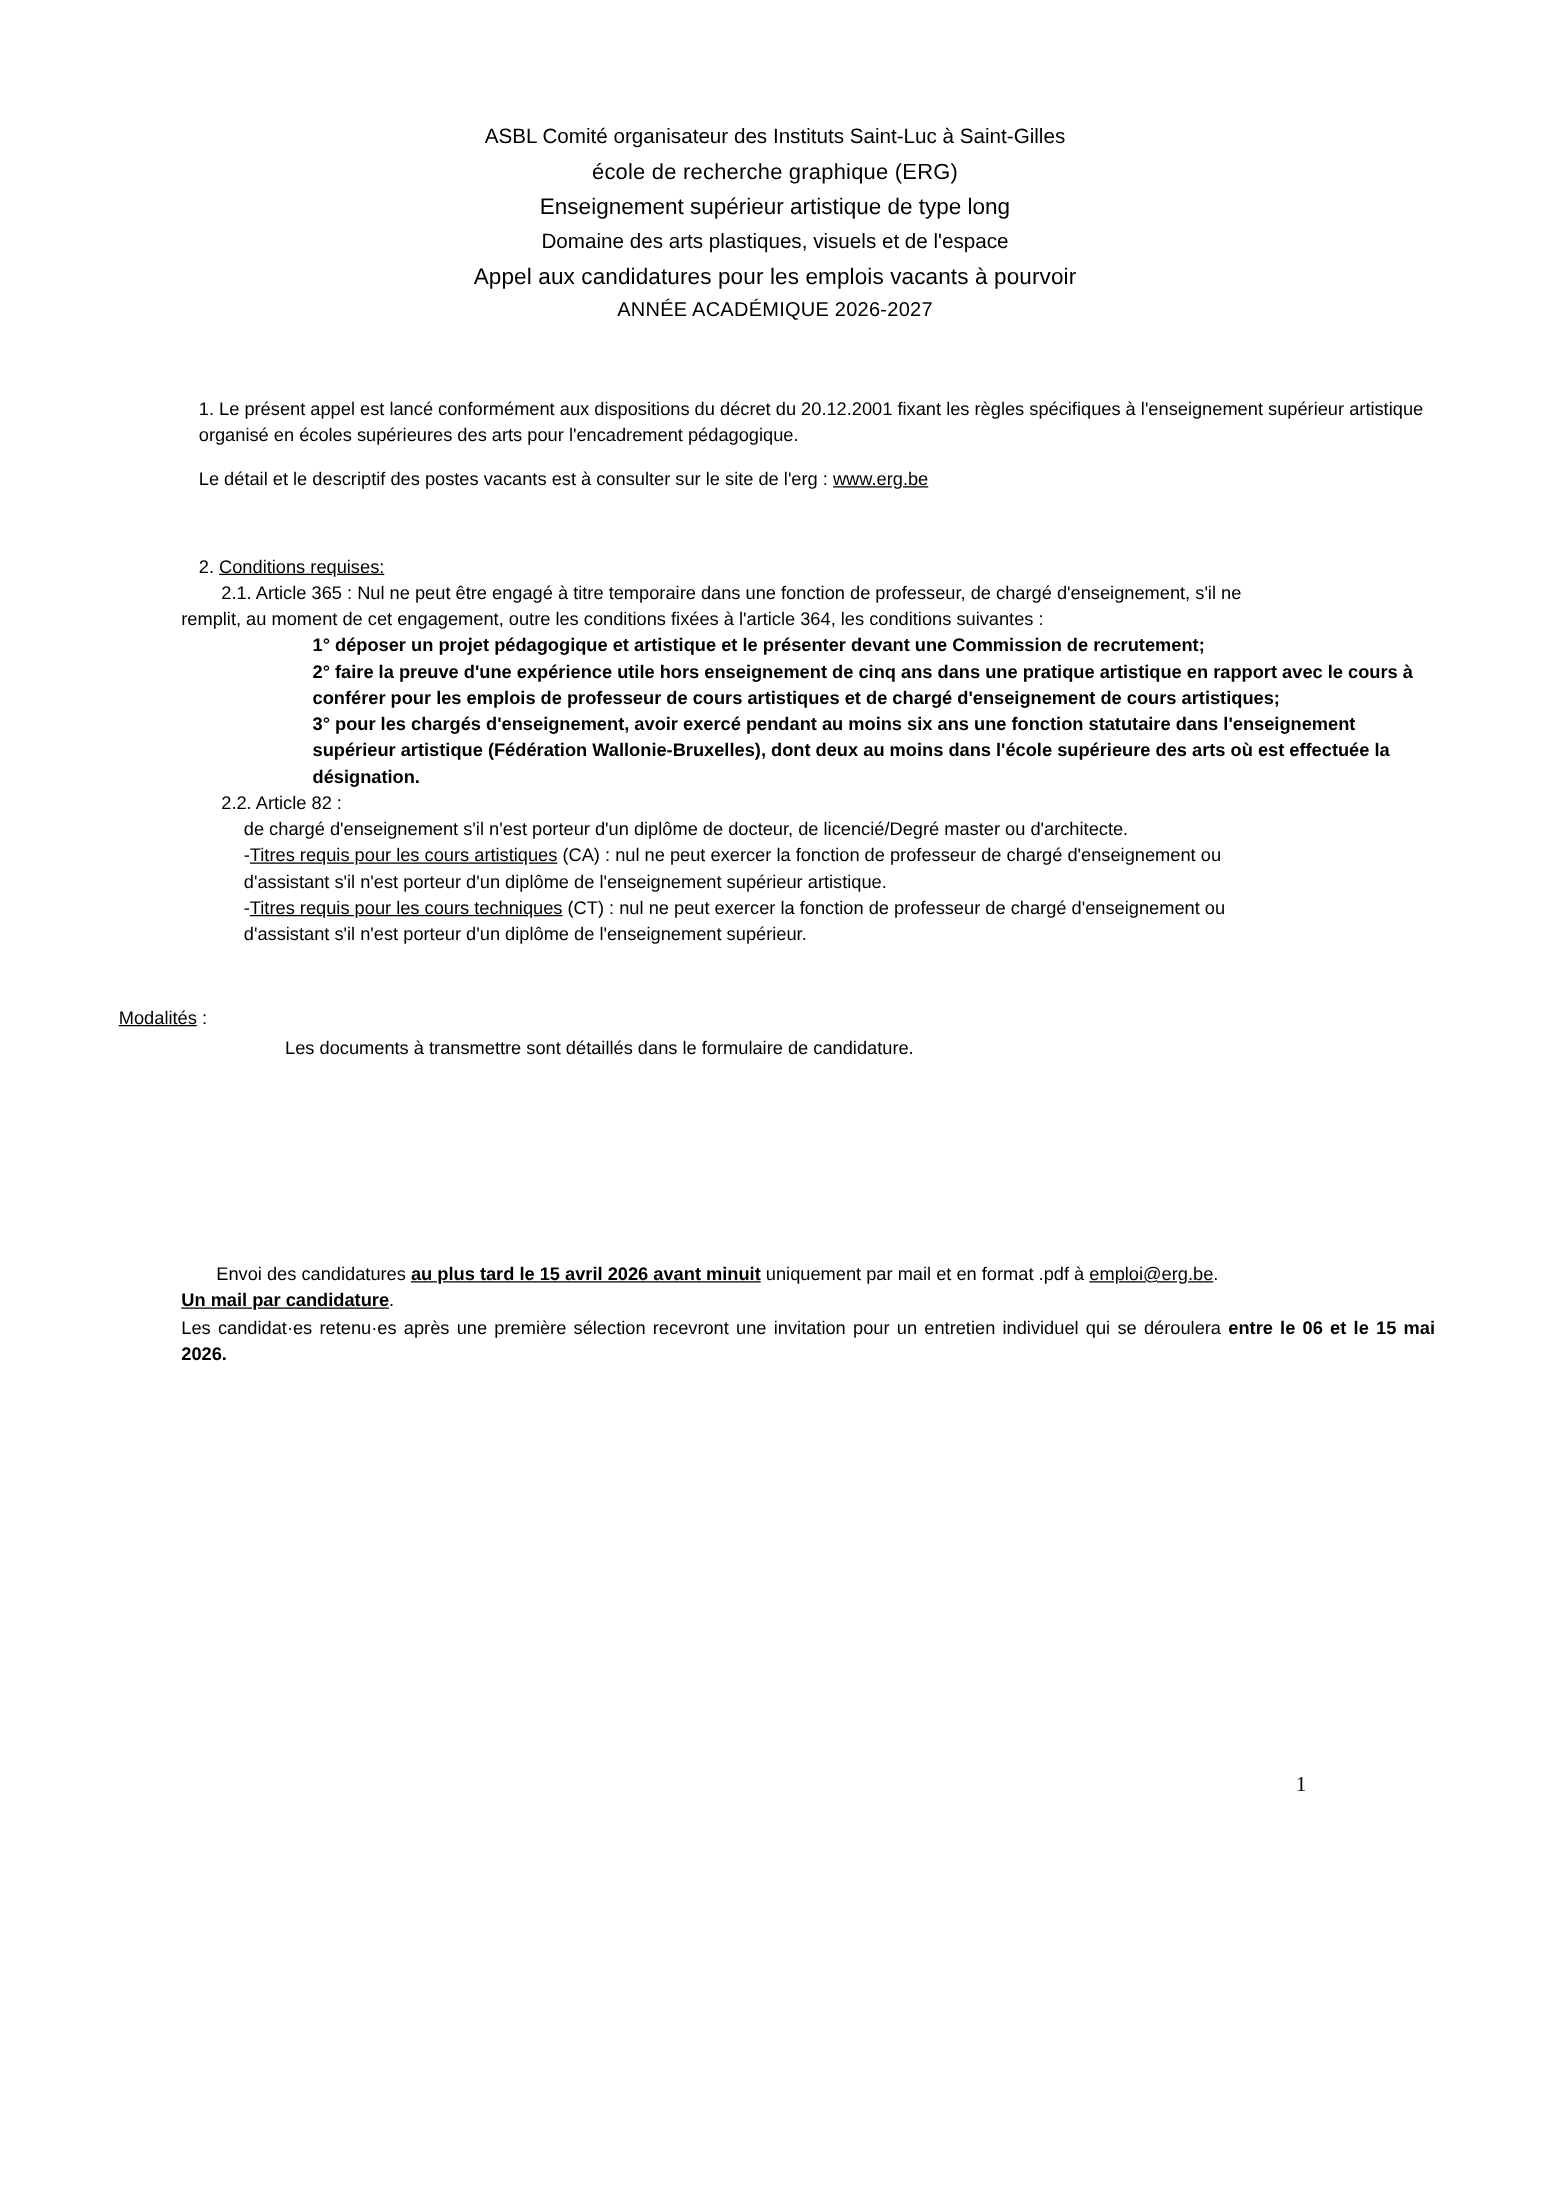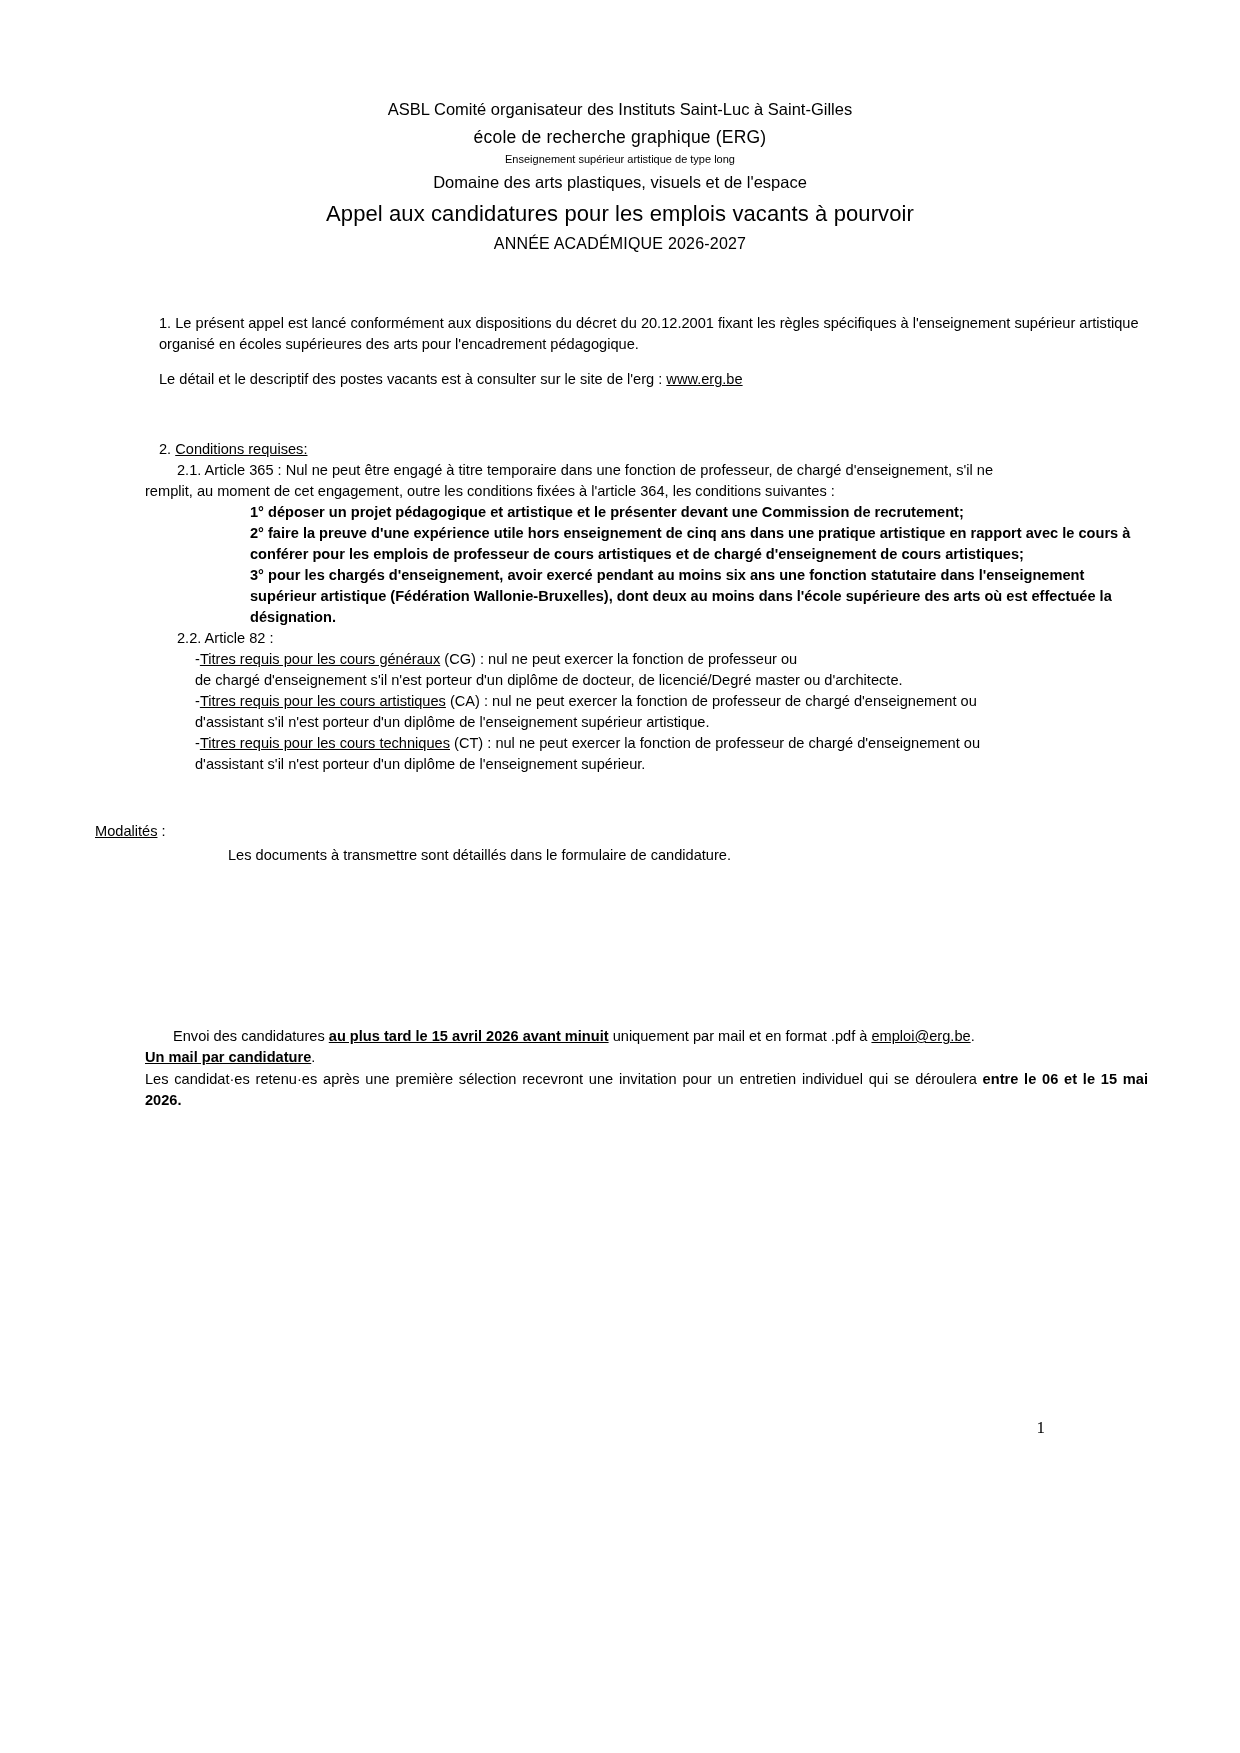--- a/index.html
+++ b/index.html
@@ -36,23 +36,23 @@
   }
   .header .line {
     display: block;
     white-space: nowrap;
   }
   .header .b {
     font-weight: normal;
   }
   .header .ln-1 { font-size: 16.5px; }
   .header .ln-2 { font-size: 17.5px; letter-spacing: .2px; }
-  .header .ln-3 { font-size: 11px; }
+  .header .ln-3 { font-size: 18px; }
   .header .ln-4 { font-size: 16.5px; }
-  .header .ln-5 { font-size: 22px; letter-spacing: .1px; }
+  .header .ln-5 { font-size: 18px; letter-spacing: .1px; }
   .header .ln-6 { font-size: 16px; letter-spacing: .2px; }
 
   
   .body-wrap {
     margin-top: 56px;
     padding-left: 145px;
     padding-right: 82px;
     font-size: 14.6px;
     line-height: 1.44;
   }
@@ -144,21 +144,20 @@
         <p class="para indent-2"><span>2.1. Article 365 : </span><span>Nul ne peut être engagé à titre temporaire dans une fonction de professeur, de chargé d'enseignement, s'il ne</span></p>
         <p class="para">remplit, au moment de cet engagement, outre les conditions fixées à l'article 364, les conditions suivantes :</p>
 
         <p class="para blk-bold">1° déposer un projet pédagogique et artistique et le présenter devant une Commission de recrutement;</p>
         <p class="para blk-bold">2° faire la preuve d'une expérience utile hors enseignement de cinq ans dans une pratique artistique en rapport avec le cours à conférer pour les emplois de professeur de cours artistiques et de chargé d'enseignement de cours artistiques;</p>
         <p class="para blk-bold">3° pour les chargés d'enseignement, avoir exercé pendant au moins six ans une fonction statutaire dans l'enseignement</p>
         <p class="para blk-bold">supérieur artistique (Fédération Wallonie-Bruxelles), dont deux au moins dans l'école supérieure des arts où est effectuée la désignation.</p>
 
         <p class="para indent-2">2.2. Article 82 :</p>
 
-        <p class="para indent-3"><span>-</span><span class="u">Titres requis pour les cours généraux</span><span> (CG) : nul ne peut exercer la fonction de professeur ou</span></p>
         <p class="para indent-3">de chargé d'enseignement s'il n'est porteur d'un diplôme de docteur, de licencié/Degré master ou d'architecte.</p>
 
         <p class="para indent-3"><span>-</span><span class="u">Titres requis pour les cours artistiques</span><span> (CA) : nul ne peut exercer la fonction de professeur de chargé d'enseignement ou</span></p>
         <p class="para indent-3">d'assistant s'il n'est porteur d'un diplôme de l'enseignement supérieur artistique.</p>
 
         <p class="para indent-3"><span>-</span><span class="u">Titres requis pour les cours techniques</span><span> (CT) : nul ne peut exercer la fonction de professeur de chargé d'enseignement ou</span></p>
         <p class="para indent-3">d'assistant s'il n'est porteur d'un diplôme de l'enseignement supérieur.</p>
       </div>
     </div>
 

